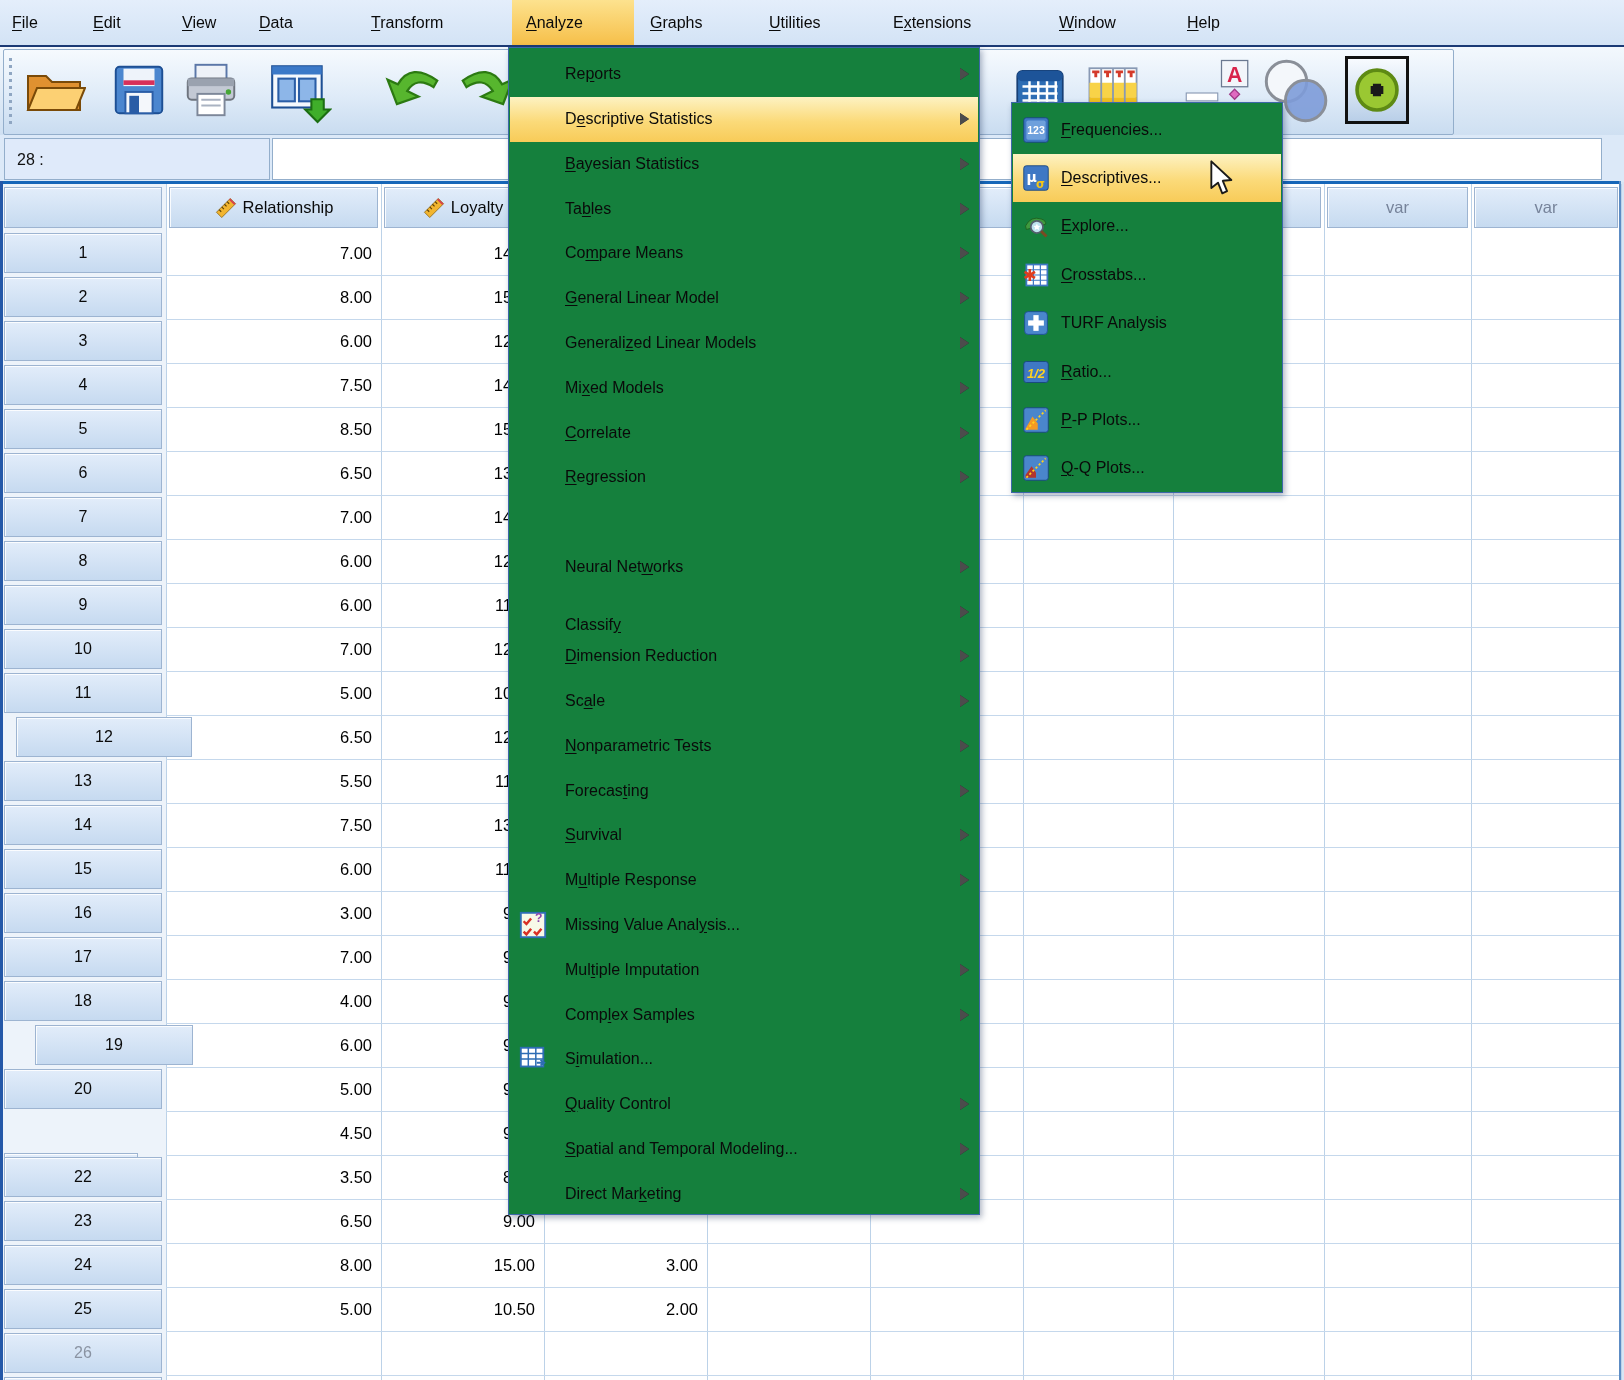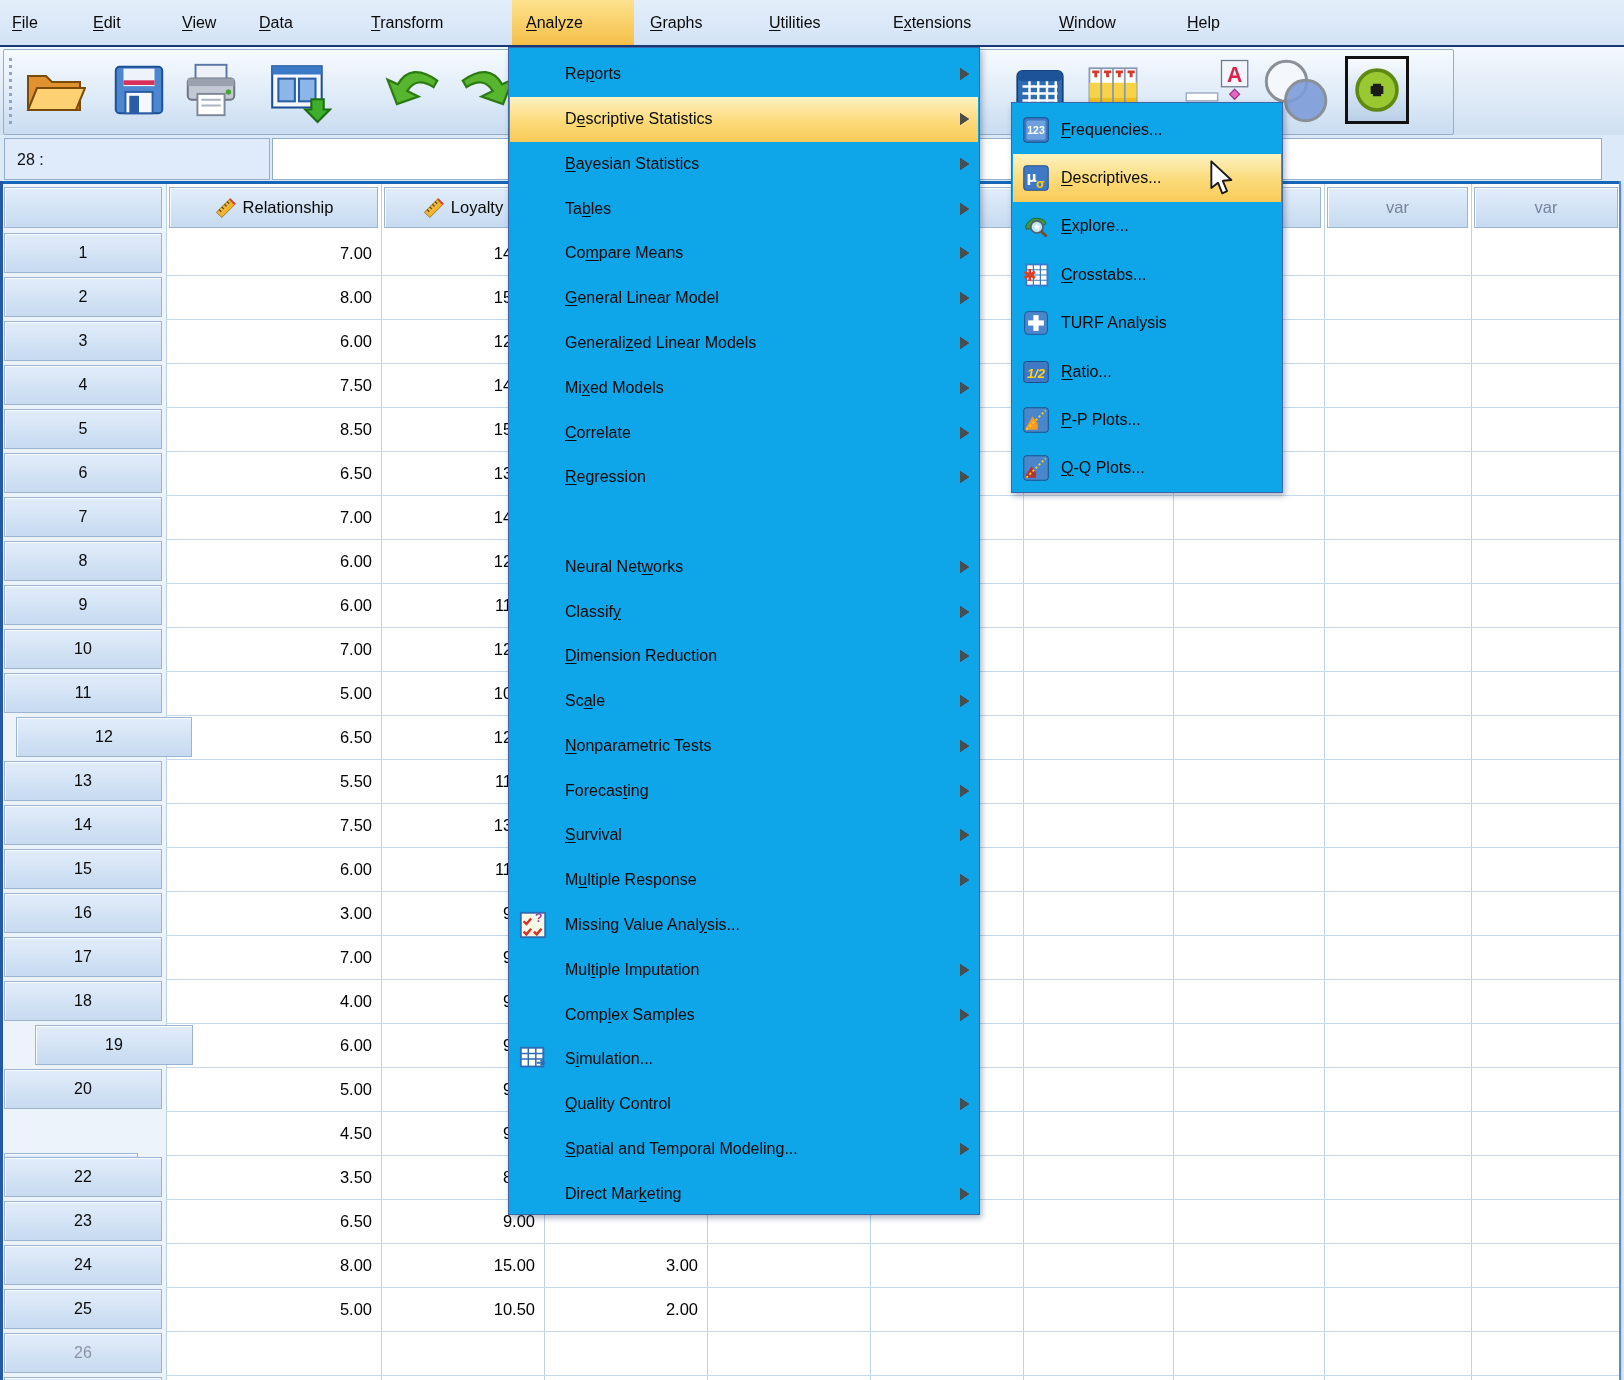--- a/index.html
+++ b/index.html
@@ -40,21 +40,21 @@
   .hdr-box,.rownum-box{background:linear-gradient(180deg,#e2edfa,#c6daf0);
     border:1px solid #9db4d1;box-shadow:inset 1px 1px 0 rgba(255,255,255,.85);
     box-sizing:border-box;text-align:center;color:#0a0a0a;}
   .rowhdr-col{left:0;top:184px;width:166px;height:1196px;background:#edf3fa;}
   .hdr-label{font-size:16.5px;color:#0a0a0a;white-space:nowrap;}
   .var-label{color:#76839a;}
   .rownum-box{font-size:16px;}
   .dim{color:#8a93a2;}
   .cell-val{font-size:16.5px;color:#000;text-align:right;white-space:nowrap;}
   
-  .panel{background:#0ea5e9;border:1px solid #3c67a8;
+  .panel{background:#15803d;border:1px solid #3c67a8;
     box-shadow:2px 3px 6px rgba(20,40,80,.35);box-sizing:border-box;padding-left:29px;}
   .menu-row{left:1px;font-size:16px;color:#0a0a0a;white-space:nowrap;}
   .hl-row{background:linear-gradient(180deg,#fdf2c2 0%,#fbda79 55%,#f8cb58 100%);}
   .mi-label{position:absolute;top:0;height:100%;display:flex;align-items:center;}
   .mi-arrow{position:absolute;width:0;height:0;border-left:9px solid #4c4c4c;
     border-top:6px solid transparent;border-bottom:6px solid transparent;
     filter:drop-shadow(0.5px 0.5px 0 #222);}
   u{text-decoration:underline;text-underline-offset:2px;}
   svg{display:block;}
 </style>
@@ -394,21 +394,21 @@
         </div>
         <div class="abs menu-row" style="top: 406.93px; width: 469px; height: 44.77px;">
           <div class="mi-label" style="left: 55px;"><u>R</u>egression</div>
           <div class="mi-arrow" style="right: 10px; top: 16.385px;"></div>
         </div>
         <div class="abs menu-row" style="top: 496.47px; width: 469px; height: 44.77px;">
           <div class="mi-label" style="left: 55px;">Neural Net<u>w</u>orks</div>
           <div class="mi-arrow" style="right: 10px; top: 16.385px;"></div>
         </div>
         <div class="abs menu-row" style="top: 541.24px; width: 469px; height: 44.77px;">
-          <div class="mi-label" style="left: 55px;">Classif<u>y</u></div>
+          <div class="mi-label" style="left: 55px; align-items: flex-end;">Classif<u>y</u></div>
           <div class="mi-arrow" style="right: 10px; top: 16.385px;"></div>
         </div>
         <div class="abs menu-row" style="top: 586.01px; width: 469px; height: 44.77px;">
           <div class="mi-label" style="left: 55px;"><u>D</u>imension Reduction</div>
           <div class="mi-arrow" style="right: 10px; top: 16.385px;"></div>
         </div>
         <div class="abs menu-row" style="top: 630.78px; width: 469px; height: 44.77px;">
           <div class="mi-label" style="left: 55px;">Sc<u>a</u>le</div>
           <div class="mi-arrow" style="right: 10px; top: 16.385px;"></div>
         </div>

